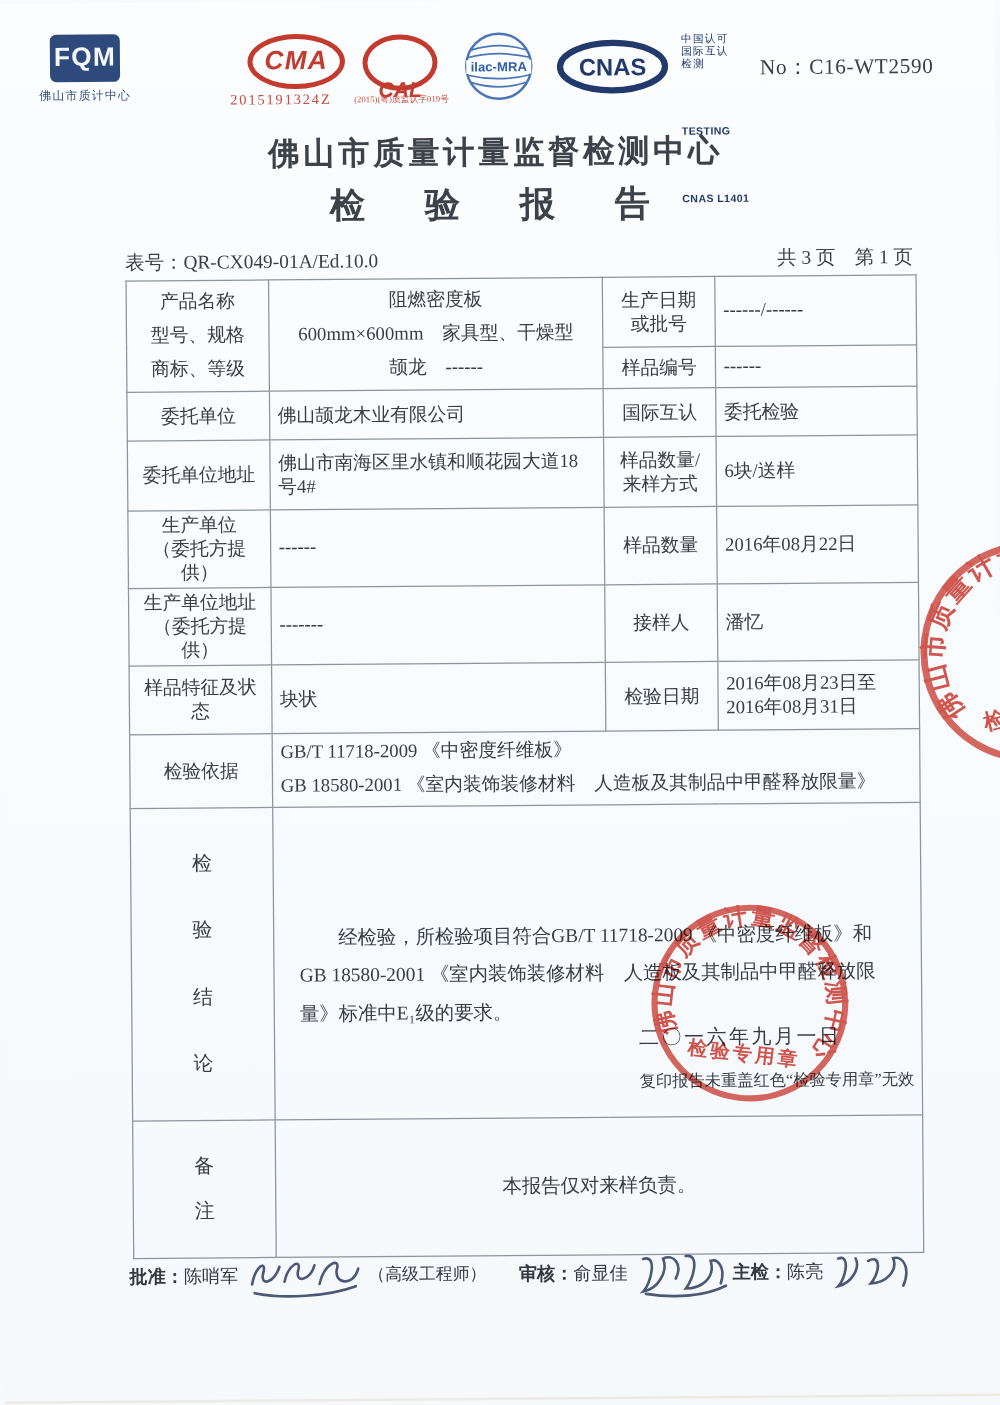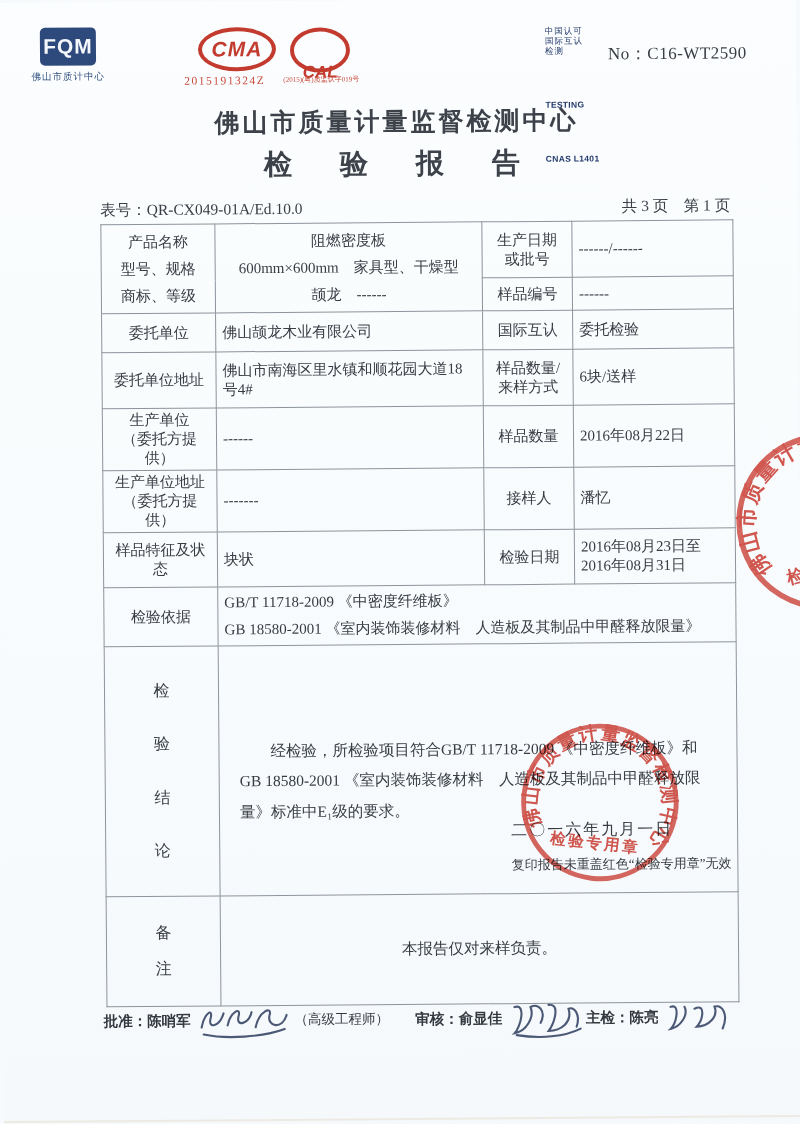--- a/index.html
+++ b/index.html
@@ -50,21 +50,21 @@
   .vcol{display:flex;flex-direction:column;justify-content:space-between;align-items:center;height:100%;padding:32px 0;font-size:16px;}
   .vcol2{display:flex;flex-direction:column;justify-content:space-between;align-items:center;height:100%;padding:24px 0;font-size:16px;}
   td.concl{vertical-align:top;position:relative;padding:0;}
   .concl-text{padding:22px 12px 0 14px;text-indent:2em;line-height:1.95;font-size:15.5px;}
   .concl-date{position:absolute;right:64px;top:176px;font-size:16px;letter-spacing:2px;}
   .concl-note{position:absolute;right:6px;top:212px;font-size:13px;}
   td.remark{text-align:center;font-size:15.5px;}
   
   .footer{position:absolute;left:100px;top:998px;width:648px;display:flex;align-items:center;font-size:14.5px;color:#34383f;white-space:nowrap;}
   .footer .lbl{font-weight:600;font-family:Liberation Serif, serif;}
-  .footer .nm{font-weight:700;margin-right:2px;}
+  .footer .nm{font-weight:400;margin-right:2px;}
   .sig{margin:0 2px;flex:none;}
   .eng{font-size:13.5px;margin-left:2px;}
   
   .stamp{position:absolute;mix-blend-mode:multiply;opacity:.88;pointer-events:none;}
   .stamp-main{left:516px;top:722px;transform:rotate(7deg);}
   .stamp-side{left:733px;top:433px;transform:rotate(-14deg);}
   .scan-edge{position:absolute;left:0;bottom:4px;width:100%;height:2px;background:#eae4d8;opacity:.7;}
 </style>
 </head>
 <body>
@@ -79,21 +79,38 @@
   <div class="cma">
       <span>CMA</span>
     </div>
   <div class="cma-no">2015191324Z</div>
 
   <div class="cal">
       <span>CAL</span>
     </div>
   <div class="cal-no">(2015)(粤)质监认字019号</div>
 
-
+  <div class="ilac">
+    <svg width="58" height="58" viewBox="0 0 58 58">
+      <circle cx="29" cy="29" r="26" fill="none" stroke="#4a76b8" stroke-width="2"></circle>
+      <path d="M7,16 Q29,9 51,16" fill="none" stroke="#4a76b8" stroke-width="1.4"></path>
+      <path d="M4,22 Q29,16 54,22" fill="none" stroke="#4a76b8" stroke-width="1.4"></path>
+      <path d="M4,36 Q29,42 54,36" fill="none" stroke="#4a76b8" stroke-width="1.4"></path>
+      <path d="M7,42 Q29,49 51,42" fill="none" stroke="#4a76b8" stroke-width="1.4"></path>
+      <rect x="3" y="24" width="52" height="11" fill="#fbfdfe"></rect>
+      <text x="29" y="33" text-anchor="middle" font-size="10.5" font-weight="bold" font-family="Liberation Sans,sans-serif" fill="#2f5fa8">ilac-MRA</text>
+    </svg>
+  </div>
+
+  <div class="cnas">
+    <svg width="92" height="44" viewBox="0 0 92 44">
+      <ellipse cx="46" cy="22" rx="42" ry="19" fill="none" stroke="#22396b" stroke-width="5"></ellipse>
+      <text x="46" y="29" text-anchor="middle" font-size="19" font-weight="bold" font-family="Liberation Sans,sans-serif" fill="#22396b">CNAS</text>
+    </svg>
+  </div>
   <div class="cnas-txt">
     <div>中国认可</div>
     <div>国际互认</div>
     <div>检测</div>
     <div class="en">TESTING</div>
     <div class="en">CNAS L1401</div>
   </div>
 
   <div class="report-no">No：C16-WT2590</div>
 

